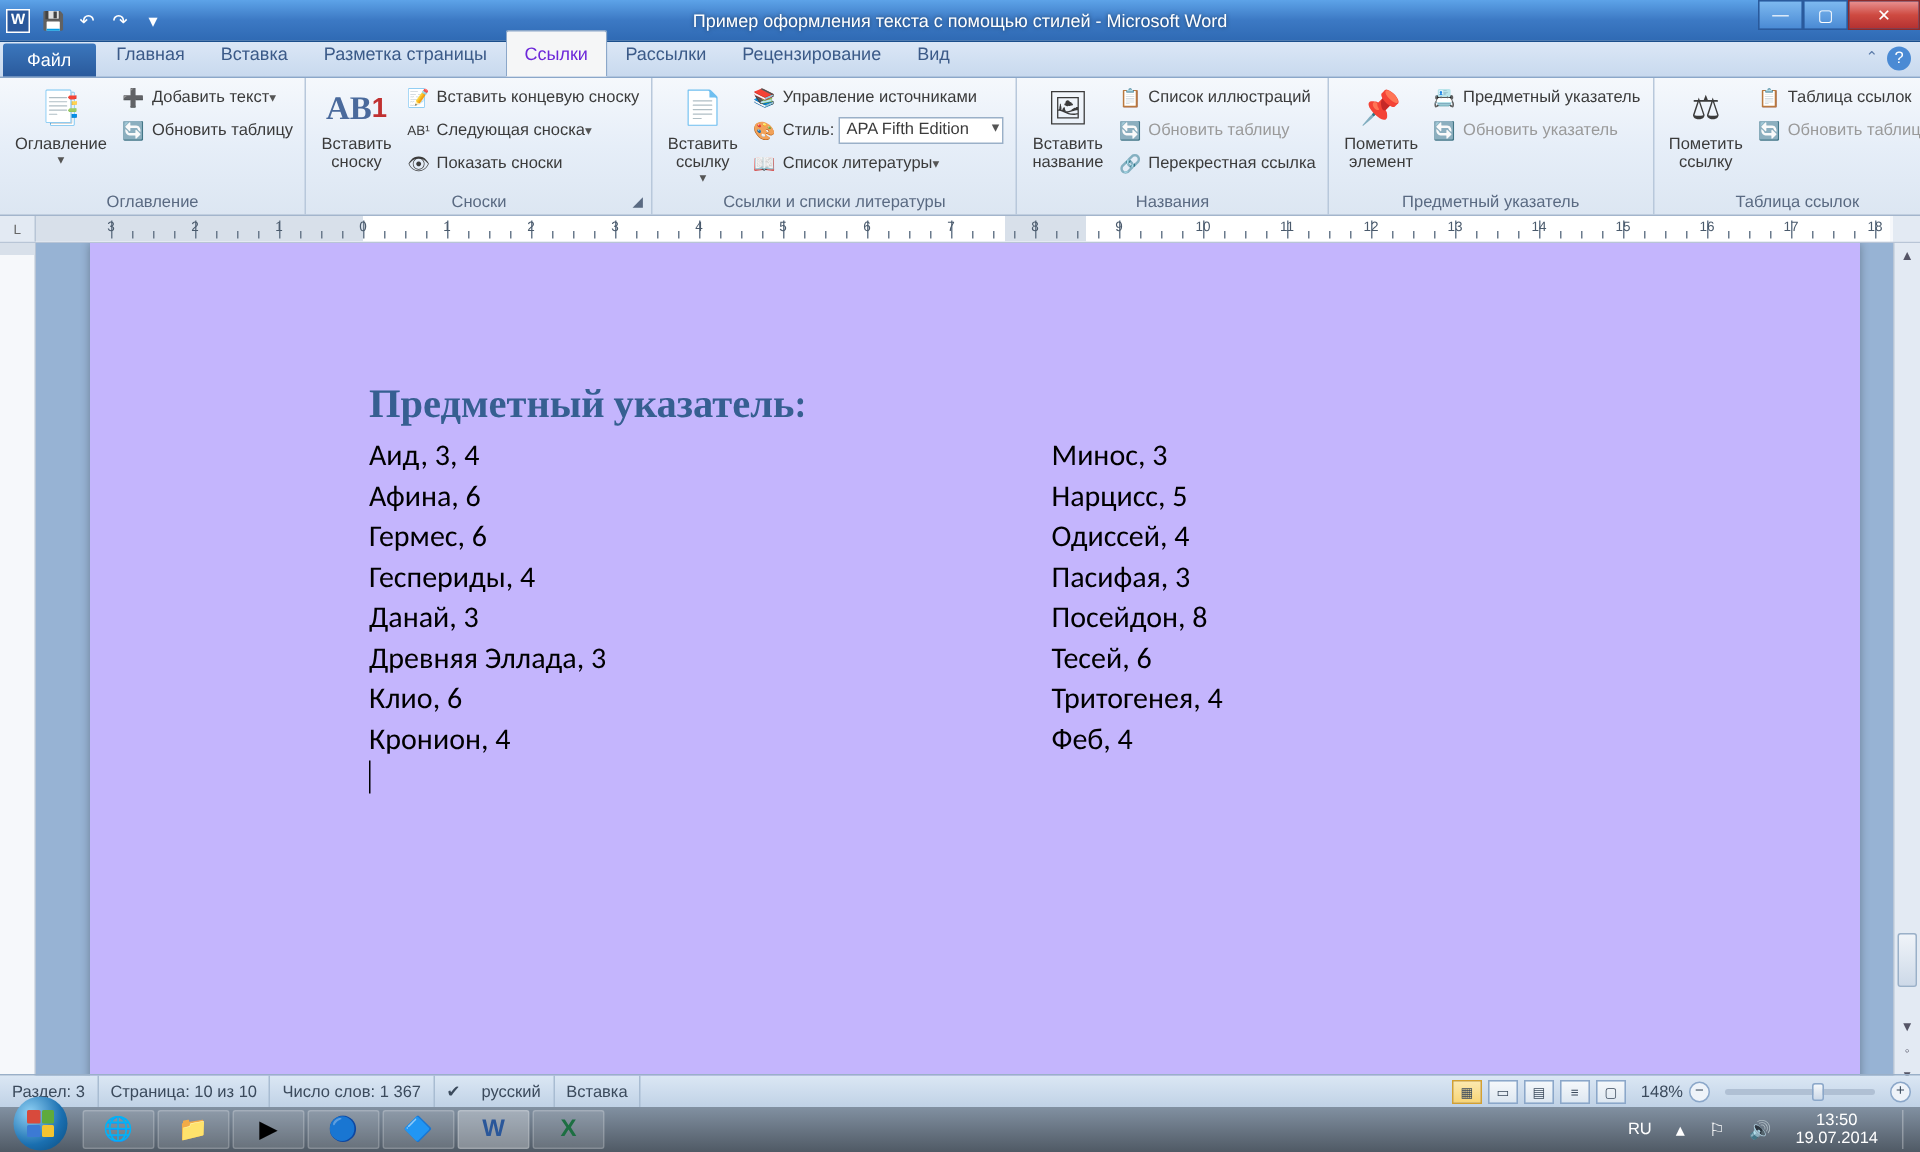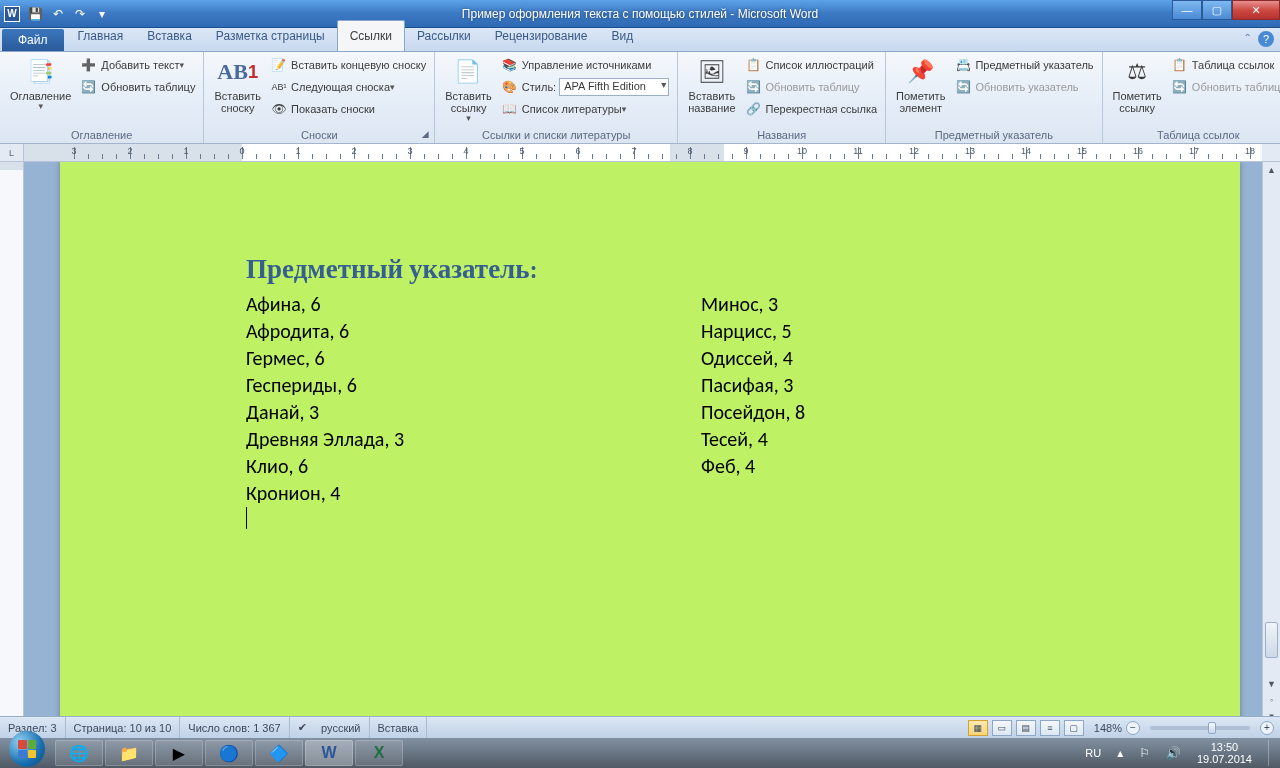--- a/index.html
+++ b/index.html
@@ -12,21 +12,21 @@
 .qat-btn { width: 20px; height: 20px; display: flex; align-items: center; justify-content: center; color: #fff; font-size: 12px; border-radius: 2px; }
 .title-text { position: absolute; left: 50%; transform: translateX(-50%); color: #fff; font-size: 12px; text-shadow: 0 0 3px rgba(0,0,0,.5); }
 .win-controls { position: absolute; right: 0; top: 0; display: flex; }
 .win-btn { width: 30px; height: 20px; background: linear-gradient(#7db9f0,#4a8ad4); border: 1px solid #2a5a9c; display: flex; align-items: center; justify-content: center; color: #fff; font-size: 11px; }
 .win-btn.close { width: 48px; background: linear-gradient(#e89090,#ce4a41 50%,#b43131); border-color: #8c2a2a; }
 
 
 .tabs { height: 24px; background: linear-gradient(#dbe7f6,#c8d9ee); display: flex; align-items: flex-end; padding-left: 2px; border-bottom: 1px solid #8ba7c9; position: relative; }
 .file-tab { background: linear-gradient(#3b77bd,#2a5a9c); color: #fff; padding: 3px 16px; font-size: 12px; border-radius: 2px 2px 0 0; margin-right: 2px; height: 22px; display: flex; align-items: center; }
 .tab { padding: 15px 12px; font-size: 12px; color: #3b5a88; height: 24px; display: flex; align-items: center; cursor: pointer; }
-.tab.active { background: #f5f6f7; border: 1px solid #8ba7c9; border-bottom: none; border-radius: 2px 2px 0 0; color: #404040; }
+.tab.active { background: #f5f6f7; border: 1px solid #8ba7c9; border-bottom: none; border-radius: 2px 2px 0 0; color: #6d28d9; }
 .help-btn { position: absolute; right: 6px; top: 3px; width: 16px; height: 16px; background: #4a8ad4; border-radius: 50%; color: #fff; font-size: 11px; display: flex; align-items: center; justify-content: center; }
 .ribbon-min { position: absolute; right: 28px; top: 4px; font-size: 10px; color: #5a7aa8; }
 
 
 .ribbon { height: 92px; background: linear-gradient(#f5f8fc,#e6eef8 50%,#dce6f2); border-bottom: 1px solid #a3b5cc; display: flex; }
 .group { border-right: 1px solid #b8c8db; display: flex; flex-direction: column; padding: 2px 4px 0; position: relative; }
 .group-body { flex: 1; display: flex; align-items: flex-start; }
 .group-label { font-size: 11px; color: #5a6a82; text-align: center; padding: 1px 0 2px; white-space: nowrap; }
 .big-btn { display: flex; flex-direction: column; align-items: center; padding: 2px 6px; font-size: 11px; color: #3b3b3b; text-align: center; line-height: 1.1; cursor: pointer; border-radius: 3px; }
 .big-icon { width: 32px; height: 32px; margin-bottom: 2px; display: flex; align-items: center; justify-content: center; font-size: 22px; }
@@ -49,21 +49,21 @@
 .hruler-bg { position: absolute; left: 36px; width: 1200px; height: 100%; background: #fff; }
 .hruler-margin-l { position:absolute; left:0; width:218px; height:100%; background:#d8e0ea; }
 .hruler-margin-m { position:absolute; left:646px; width:54px; height:100%; background:#d8e0ea; }
 .scroll-right { width: 18px; background: #e3eaf3; }
 
 
 .doc-area { position: absolute; top: 162px; left: 0; right: 0; bottom: 44px; background: #97b3d4; display: flex; }
 .vruler { width: 24px; background: #f6f8fb; border-right: 1px solid #b8c5d6; position: relative; }
 .vruler-margin { position:absolute; left:0; right:0; background:#d8e0ea; }
 .page-wrap { flex: 1; position: relative; overflow: hidden; }
-.page { position: absolute; left: 36px; top: 0; width: 1180px; height: 560px; background: #bef264; box-shadow: 0 0 6px rgba(0,0,0,.3); padding: 12px 0 0 186px; }
+.page { position: absolute; left: 36px; top: 0; width: 1180px; height: 560px; background: #c4b5fd; box-shadow: 0 0 6px rgba(0,0,0,.3); padding: 12px 0 0 186px; }
 .doc-heading { color: #365f91; font-family: Cambria, Georgia, serif; font-size: 27px; font-weight: bold; margin-top: 80px; margin-bottom: 6px; }
 .index-cols { display: flex; gap: 0; }
 .index-col { width: 455px; }
 .index-entry { font-family: Calibri, Arial, sans-serif; font-size: 20px; color: #000; line-height: 1.35; }
 .cursor { display: inline-block; width: 1px; height: 22px; background: #000; vertical-align: bottom; }
 .vscroll { width: 18px; background: #e3eaf3; border-left: 1px solid #b8c5d6; position: relative; }
 .vscroll-thumb { position: absolute; left: 2px; right: 2px; top: 460px; height: 36px; background: linear-gradient(#f0f4f9,#cdd9e8); border: 1px solid #9ab0c8; border-radius: 2px; }
 .vscroll-btn { position:absolute; left:0; right:0; height:16px; display:flex; align-items:center; justify-content:center; font-size:9px; color:#556; }
 
 
@@ -384,36 +384,37 @@
 
 <div class="doc-area">
   <div class="vruler">
     <div class="vruler-margin" style="top:0;height:8px"></div>
   </div>
   <div class="page-wrap">
     <div class="page">
       <div class="doc-heading">Предметный указатель:</div>
       <div class="index-cols">
         <div class="index-col" id="col1">
+            <div class="index-entry">Аид, 3, 4</div>
             <div class="index-entry">Афина, 6</div>
-            <div class="index-entry">Афродита, 6</div>
             <div class="index-entry">Гермес, 6</div>
-            <div class="index-entry">Геспериды, 6</div>
+            <div class="index-entry">Геспериды, 4</div>
             <div class="index-entry">Данай, 3</div>
             <div class="index-entry">Древняя Эллада, 3</div>
             <div class="index-entry">Клио, 6</div>
             <div class="index-entry">Кронион, 4</div>
           </div>
         <div class="index-col" id="col2">
             <div class="index-entry">Минос, 3</div>
             <div class="index-entry">Нарцисс, 5</div>
             <div class="index-entry">Одиссей, 4</div>
             <div class="index-entry">Пасифая, 3</div>
             <div class="index-entry">Посейдон, 8</div>
-            <div class="index-entry">Тесей, 4</div>
+            <div class="index-entry">Тесей, 6</div>
+            <div class="index-entry">Тритогенея, 4</div>
             <div class="index-entry">Феб, 4</div>
           </div>
       </div>
       <span class="cursor"></span>
     </div>
   </div>
   <div class="vscroll">
     <div class="vscroll-btn" style="top:0">▲</div>
     <div class="vscroll-thumb"></div>
     <div class="vscroll-btn" style="bottom:32px">▼</div>

